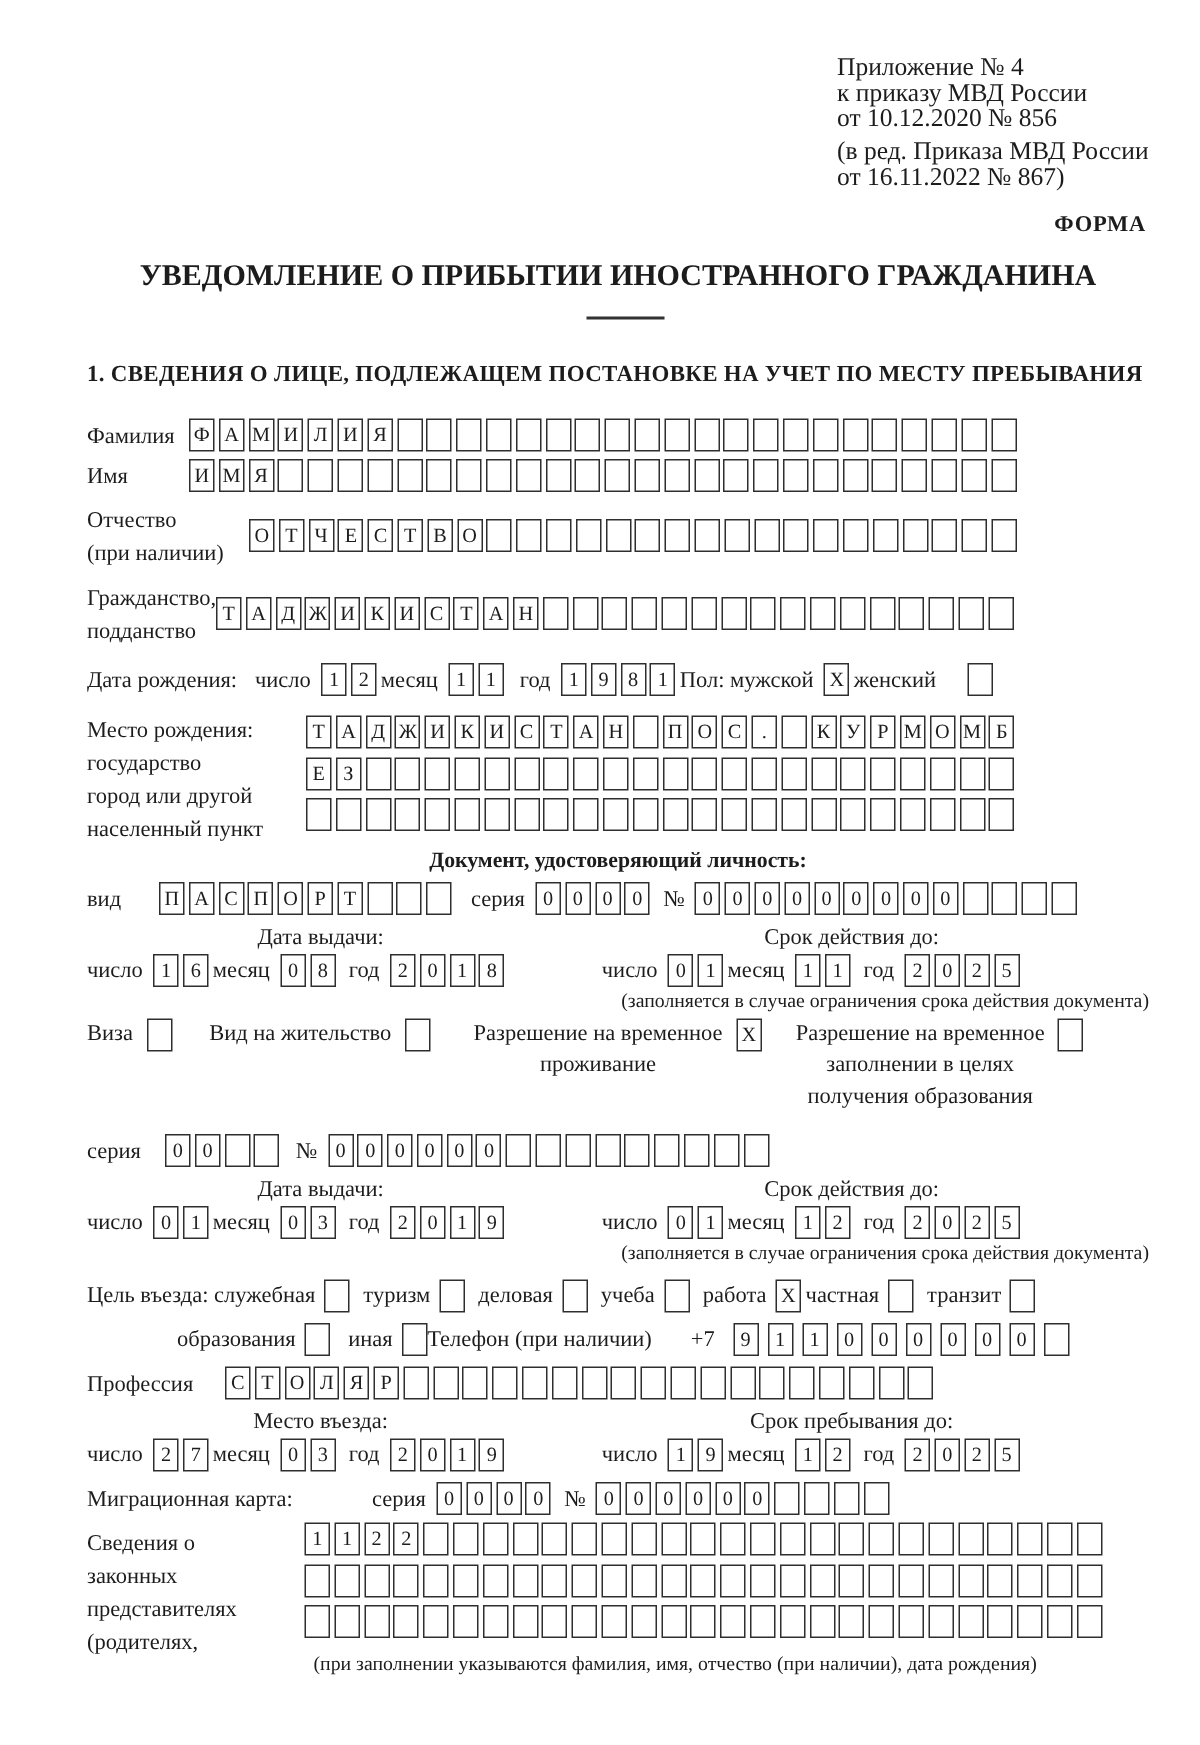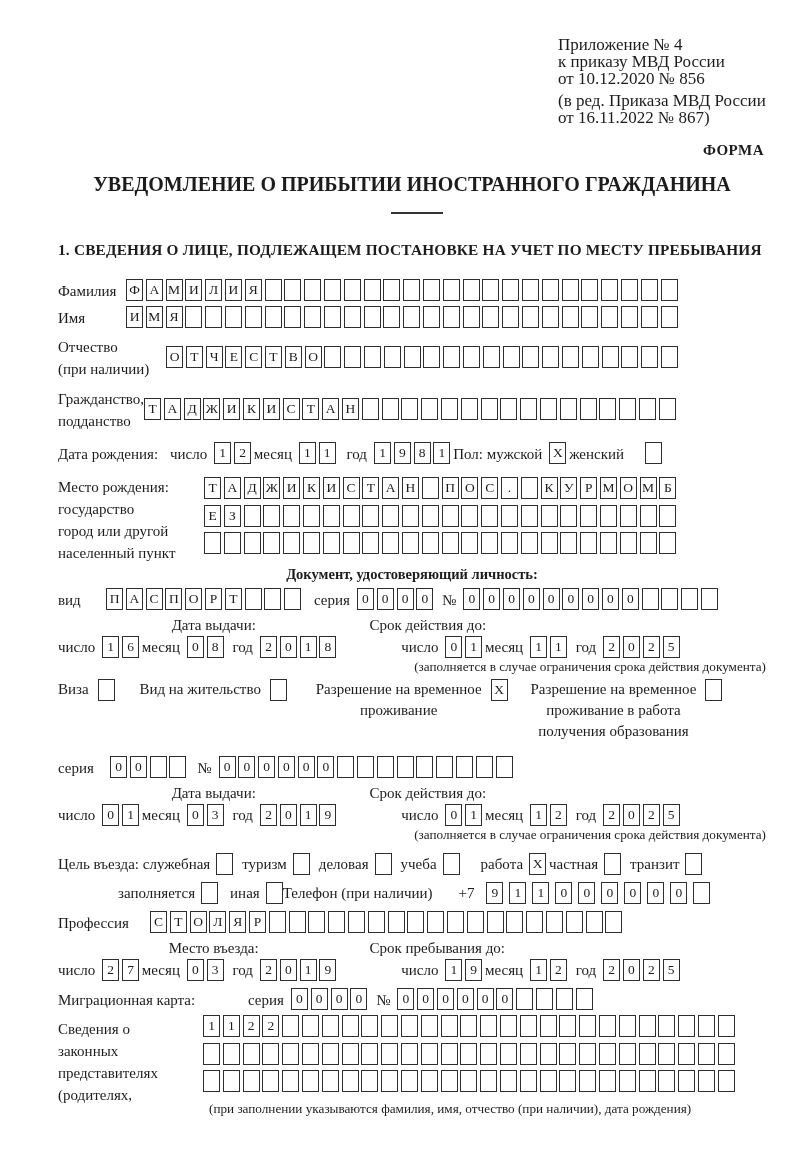--- a/index.html
+++ b/index.html
@@ -33,21 +33,21 @@
   }
   .w68 { width: 68px; } .w105 { width: 108px; } .w86 { width: 86px; } .w145 { width: 146px; } .ml10 { margin-left: 10px; }
   .sm { padding-top: 3px; margin: 0 7px 0 0; }
   .stack { display:flex; flex-direction: column; }
   .stack .cells { margin-bottom: 5.5px; }
 
   .center-b { text-align:center; font-weight:bold; font-size: 14.5px; margin: 2px 0 5px 0; }
 
   .dhead { display:flex; margin-top: 7px; }
   .dhead .h1 { width: 44%; text-align:center; }
-  .dhead .h2 { flex:1; text-align:left; }
+  .dhead .h2 { flex:1; text-align:center; }
   .drow { display:flex; align-items:flex-start; margin-top: 2px; }
   .dgrp { display:flex; align-items:flex-start; }
   .note { text-align: right; font-size: 13.2px; margin-top: 1px; }
 
   .plain { margin: 10px 0 2px 0; line-height: 22px; }
 
   .opts { display:flex; align-items:flex-start; margin-top: 4px; margin-bottom: 14px; }
   .opt { display:flex; align-items:flex-start; }
   .opt .olbl { text-align:center; line-height: 21px; }
   .opt .cell { margin-left: 9px; }
@@ -444,21 +444,21 @@
         <span>Разрешение на временное</span><br>
         <span>проживание</span>
       </span>
       <span class="cells">
           <span class="cell">X</span>
         </span>
     </span>
     <span class="opt" style="margin-left:20px">
       <span class="olbl">
         <span>Разрешение на временное</span><br>
-        <span>проживание в работа</span><br>
+        <span>заполнении в целях</span><br>
         <span>получения образования</span>
       </span>
       <span class="cells">
           <span class="cell"></span>
         </span>
     </span>
   </div>
 
   <div class="frow">
     <span class="lbl" style="width:52px">серия</span>
@@ -544,36 +544,36 @@
         <span class="cell"></span>
       </span>
     <span class="t" style="margin-left:9px">деловая</span>
     <span class="cells">
         <span class="cell"></span>
       </span>
     <span class="t" style="margin-left:9px">учеба</span>
     <span class="cells">
         <span class="cell"></span>
       </span>
-    <span class="t" style="margin-left:21px">работа</span>
+    <span class="t" style="margin-left:9px">работа</span>
     <span class="cells">
         <span class="cell">X</span>
       </span>
     <span class="t" style="margin-left:3px">частная</span>
     <span class="cells">
         <span class="cell"></span>
       </span>
     <span class="t" style="margin-left:9px">транзит</span>
     <span class="cells">
         <span class="cell"></span>
       </span>
   </div>
 
   <div class="ck">
-    <span class="t" style="margin-left:60px">заполняется</span>
+    <span class="t" style="margin-left:60px">образования</span>
     <span class="cells">
         <span class="cell"></span>
       </span>
     <span class="t" style="margin-left:12px">иная</span>
     <span class="cells">
         <span class="cell"></span>
       </span>
     <span class="t" style="">Телефон (при наличии)</span>
     <span class="t" style="margin-left:26px;margin-right:6px">+7</span>
     <span class="cells">

